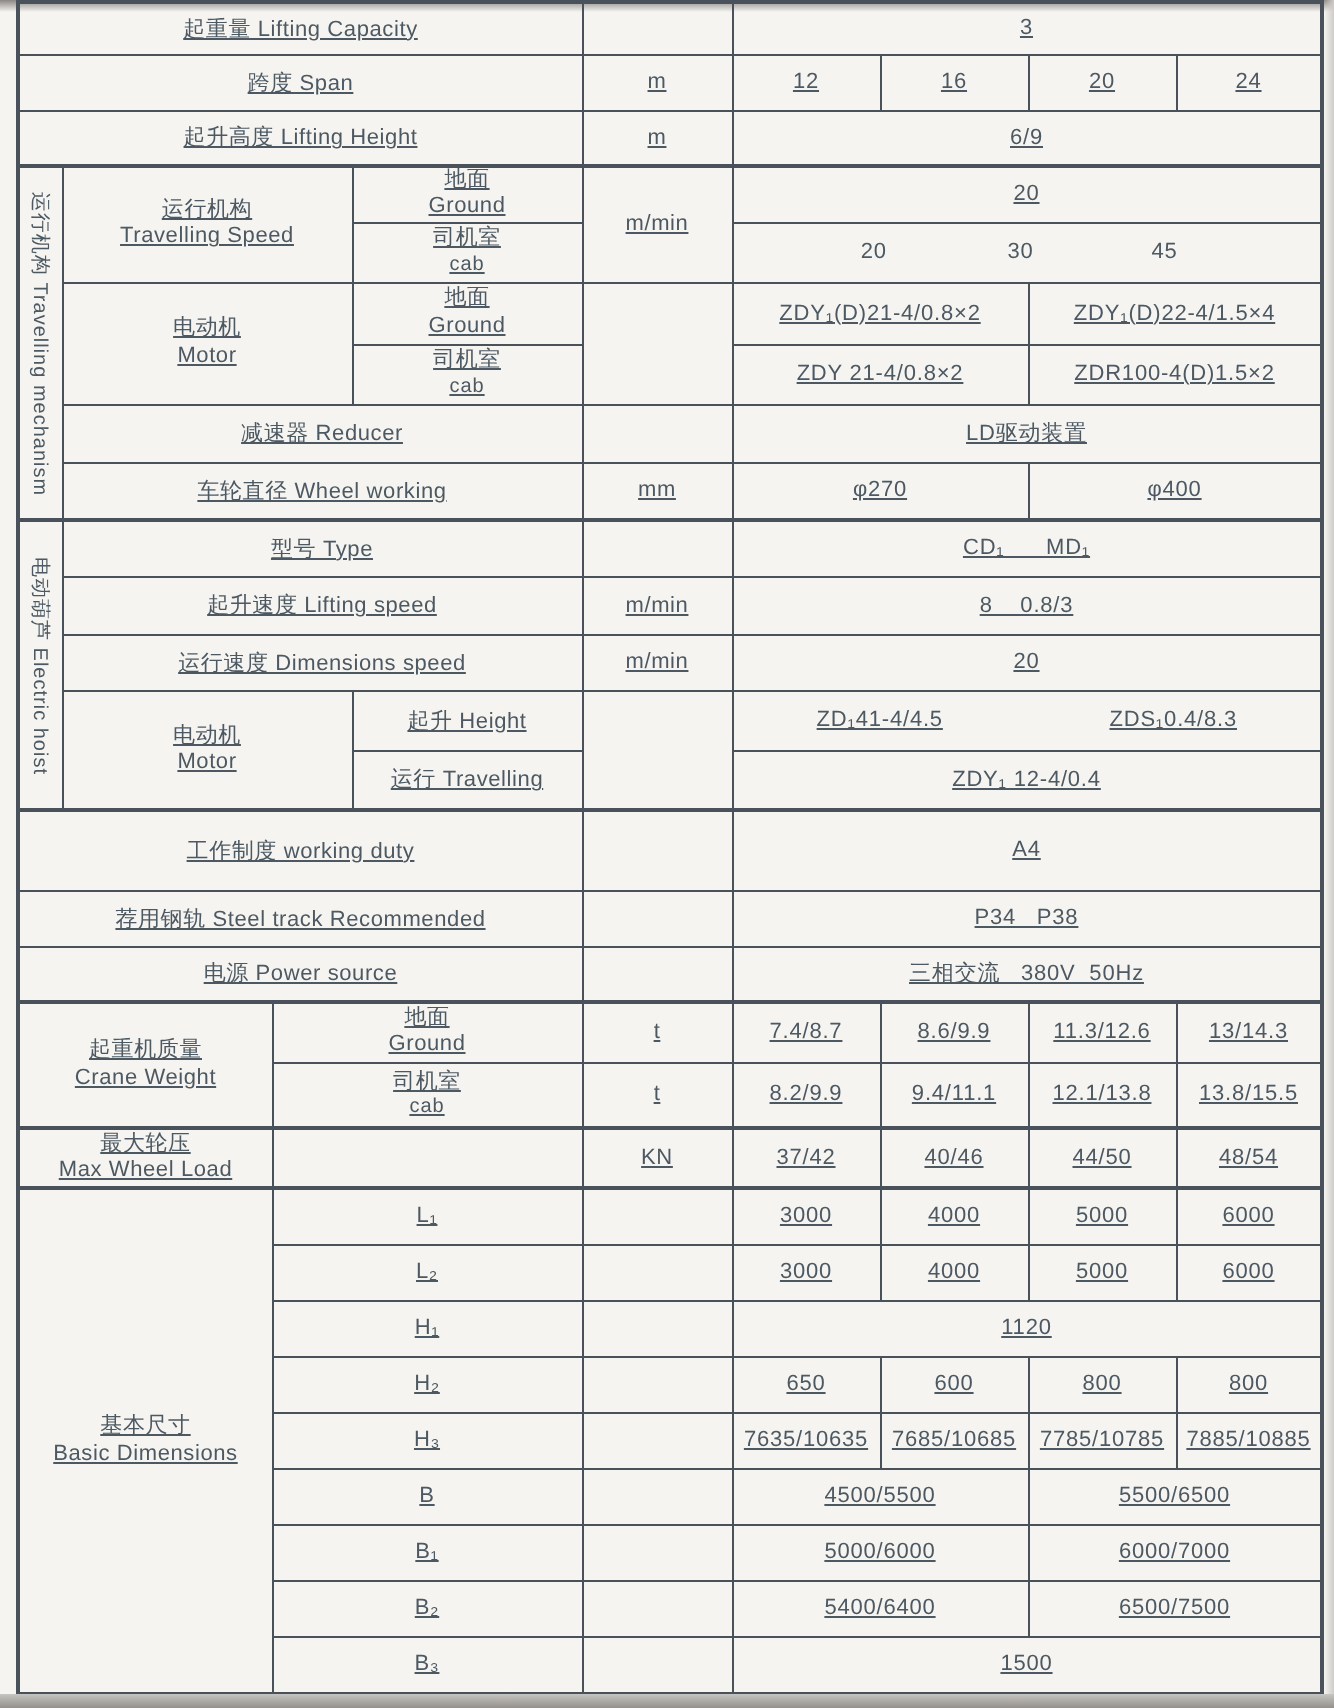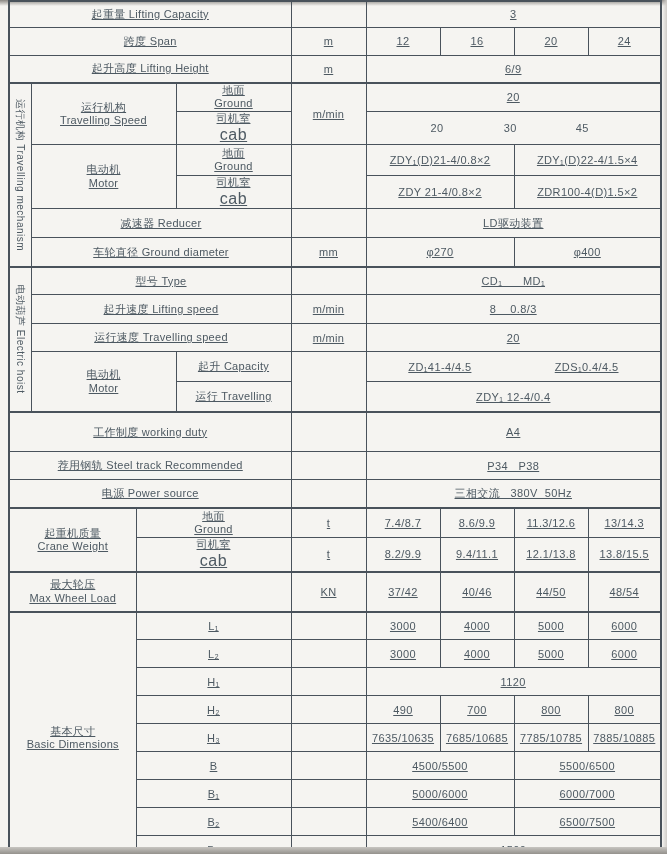--- a/index.html
+++ b/index.html
@@ -38,21 +38,21 @@
   }
   td{
     border:1.5px solid var(--line);
     padding:0;margin:0;
     text-align:center;vertical-align:middle;
     font-size:11px;letter-spacing:0.3px;
     color:var(--ink);
   }
   tr.sec td{border-top-width:2px;}
   .two span{display:block;line-height:1.2;}
-  .cab-en{font-size:16px;letter-spacing:0.5px;text-align:center;}
+  .cab-en{font-size:10px;letter-spacing:0.5px;text-align:center;}
   .vcell{position:relative;overflow:visible;}
   .vcell .vtxt{
     position:absolute;top:50%;left:50%;
     transform:translate(-50%,-50%) rotate(90deg);
     white-space:nowrap;font-size:10px;letter-spacing:0.5px;
   }
   .pos-rel{position:relative;}
   .pos-rel .p1,.pos-rel .p2,.pos-rel .p3{
     position:absolute;top:50%;transform:translate(-50%,-50%);
   }
@@ -156,21 +156,21 @@
       <td colspan="2"><span class="val">ZDR100-4(D)1.5×2</span></td>
     </tr>
 
     <tr style="height:29px">
       <td colspan="3"><span>减速器  Reducer</span></td>
       <td></td>
       <td colspan="4"><span class="val">LD驱动装置</span></td>
     </tr>
 
     <tr style="height:29px">
-      <td colspan="3"><span>车轮直径  Ground diameter</span></td>
+      <td colspan="3"><span>车轮直径  Wheel working</span></td>
       <td><span>mm</span></td>
       <td colspan="2"><span class="val">φ270</span></td>
       <td colspan="2"><span class="val">φ400</span></td>
     </tr>
 
     <tr class="sec" style="height:28px">
       <td rowspan="5" class="vcell">
             <span class="vtxt">电动葫芦  Electric hoist</span>
           </td>
       <td colspan="3"><span>型号  Type</span></td>
@@ -178,36 +178,36 @@
       <td colspan="4"><span class="val ws-pre">CD₁      MD₁</span></td>
     </tr>
 
     <tr style="height:29px">
       <td colspan="3"><span>起升速度  Lifting speed</span></td>
       <td><span>m/min</span></td>
       <td colspan="4"><span class="val ws-pre">8    0.8/3</span></td>
     </tr>
 
     <tr style="height:28px">
-      <td colspan="3"><span>运行速度  Travelling speed</span></td>
+      <td colspan="3"><span>运行速度  Dimensions speed</span></td>
       <td><span>m/min</span></td>
       <td colspan="4"><span class="val">20</span></td>
     </tr>
 
     <tr style="height:30px">
       <td colspan="2" rowspan="2" class="two">
         <span>电动机</span>
         <span>Motor</span>
       </td>
-      <td><span>起升  Capacity</span></td>
+      <td><span>起升  Height</span></td>
       <td rowspan="2"></td>
       <td colspan="4">
         <div class="halves">
           <span class="val">ZD₁41-4/4.5</span>
-          <span class="val">ZDS₁0.4/4.5</span>
+          <span class="val">ZDS₁0.4/8.3</span>
         </div>
       </td>
     </tr>
 
     <tr style="height:30px">
       <td><span>运行  Travelling</span></td>
       <td colspan="4"><span class="val">ZDY₁ 12-4/0.4</span></td>
     </tr>
 
     <tr class="sec" style="height:40px">
@@ -249,21 +249,21 @@
         <span>司机室</span>
         <span class="cab-en">cab</span>
       </td>
       <td><span>t</span></td>
       <td><span class="val">8.2/9.9</span></td>
       <td><span class="val">9.4/11.1</span></td>
       <td><span class="val">12.1/13.8</span></td>
       <td><span class="val">13.8/15.5</span></td>
     </tr>
 
-    <tr class="sec" style="height:40px">
+    <tr class="sec" style="height:30px">
       <td colspan="2" class="two">
         <span>最大轮压</span>
         <span>Max  Wheel  Load</span>
       </td>
       <td colspan="2"></td>
       <td><span>KN</span></td>
       <td><span class="val">37/42</span></td>
       <td><span class="val">40/46</span></td>
       <td><span class="val">44/50</span></td>
       <td><span class="val">48/54</span></td>
@@ -293,22 +293,22 @@
 
     <tr style="height:28px">
       <td colspan="2"><span>H₁</span></td>
       <td></td>
       <td colspan="4"><span class="val">1120</span></td>
     </tr>
 
     <tr style="height:28px">
       <td colspan="2"><span>H₂</span></td>
       <td></td>
-      <td><span class="val">490</span></td>
-      <td><span class="val">700</span></td>
+      <td><span class="val">650</span></td>
+      <td><span class="val">600</span></td>
       <td><span class="val">800</span></td>
       <td><span class="val">800</span></td>
     </tr>
 
     <tr style="height:28px">
       <td colspan="2"><span>H₃</span></td>
       <td></td>
       <td><span class="val">7635/10635</span></td>
       <td><span class="val">7685/10685</span></td>
       <td><span class="val">7785/10785</span></td>

